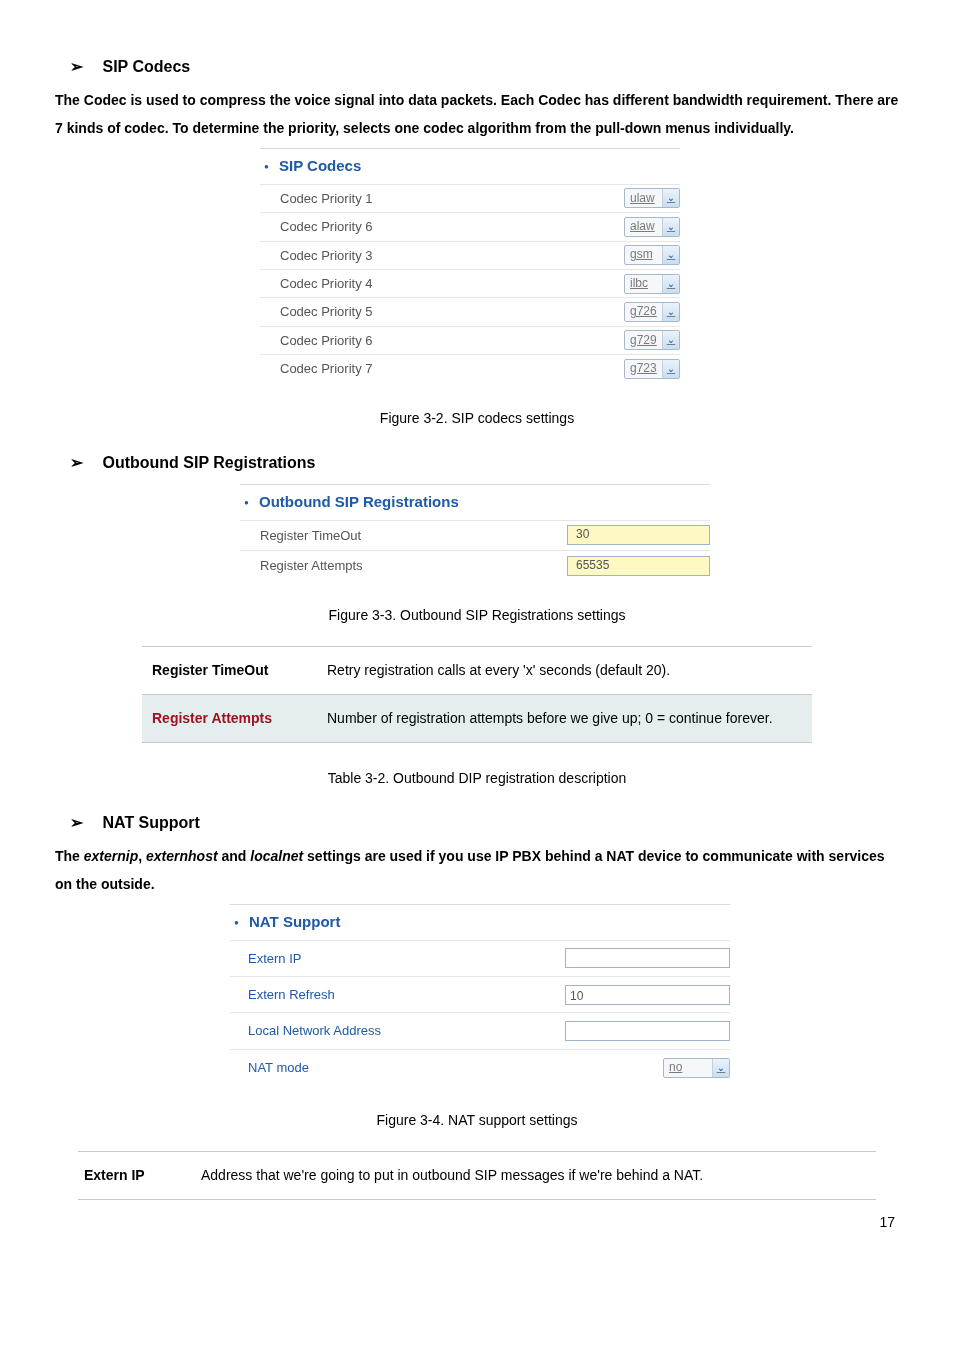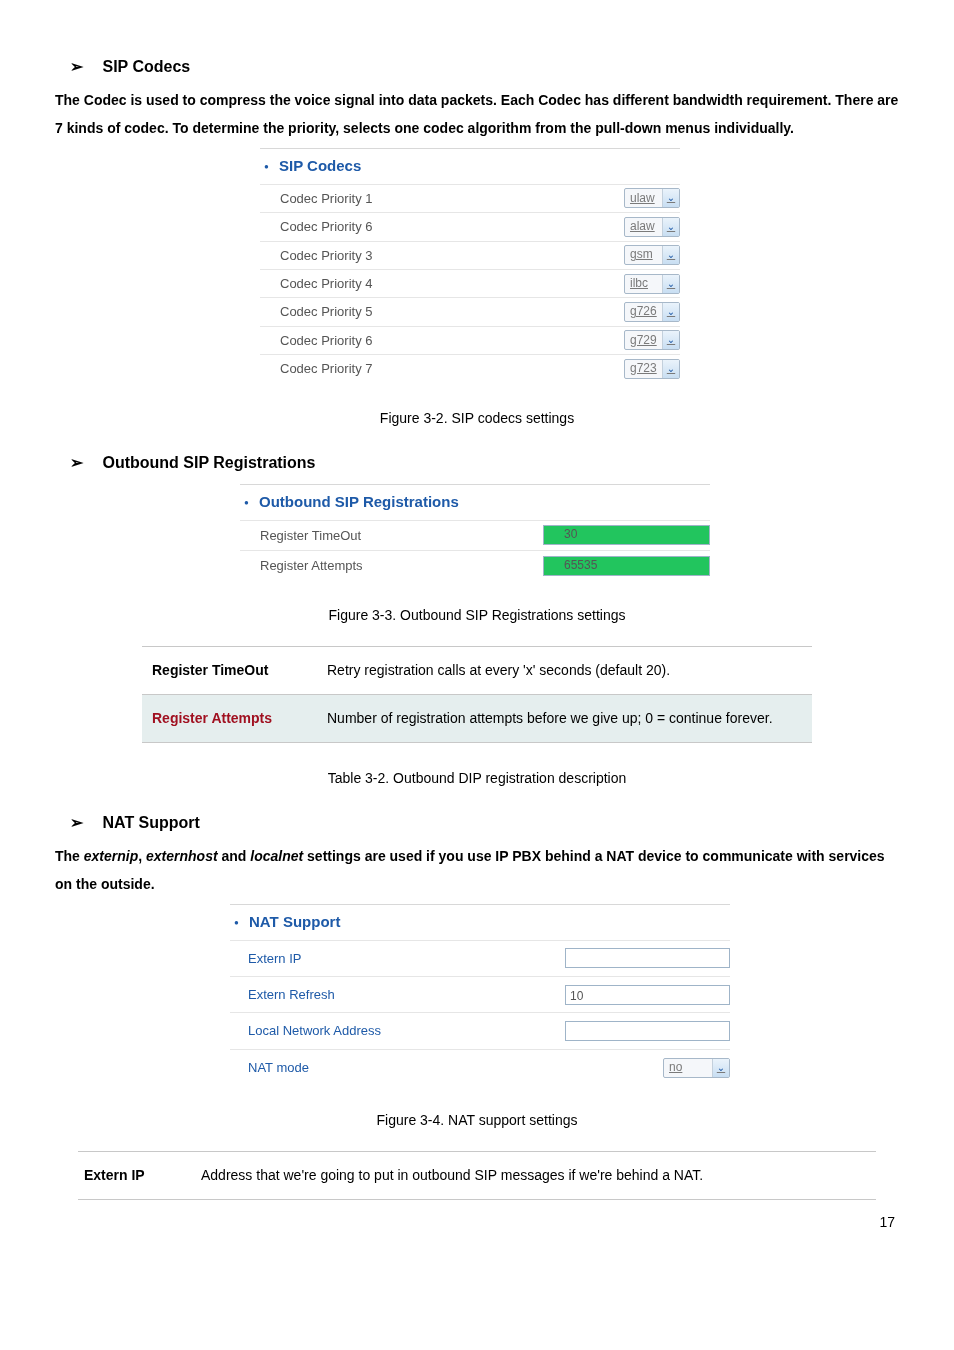--- a/index.html
+++ b/index.html
@@ -98,26 +98,26 @@
     display: flex;
     align-items: center;
     padding: 3px 0 3px 20px;
     font-size: 13px;
     color: #555;
     border-top: 1px solid #e6e6e6;
   }
   .outbound-row .lbl { flex: 1; }
   .text-input {
     border: 1px solid #9fb4c8;
-    background: #22c55e;
+    background: #fef9c3;
     font-size: 12px;
     color: #555;
     height: 18px;
     width: 125px;
-    padding: 0 20px;
+    padding: 0 8px;
     display: inline-flex;
     align-items: center;
   }
   
   .desc-table {
     width: 670px;
     margin: 0 auto;
     border-collapse: collapse;
     font-size: 14px;
   }

